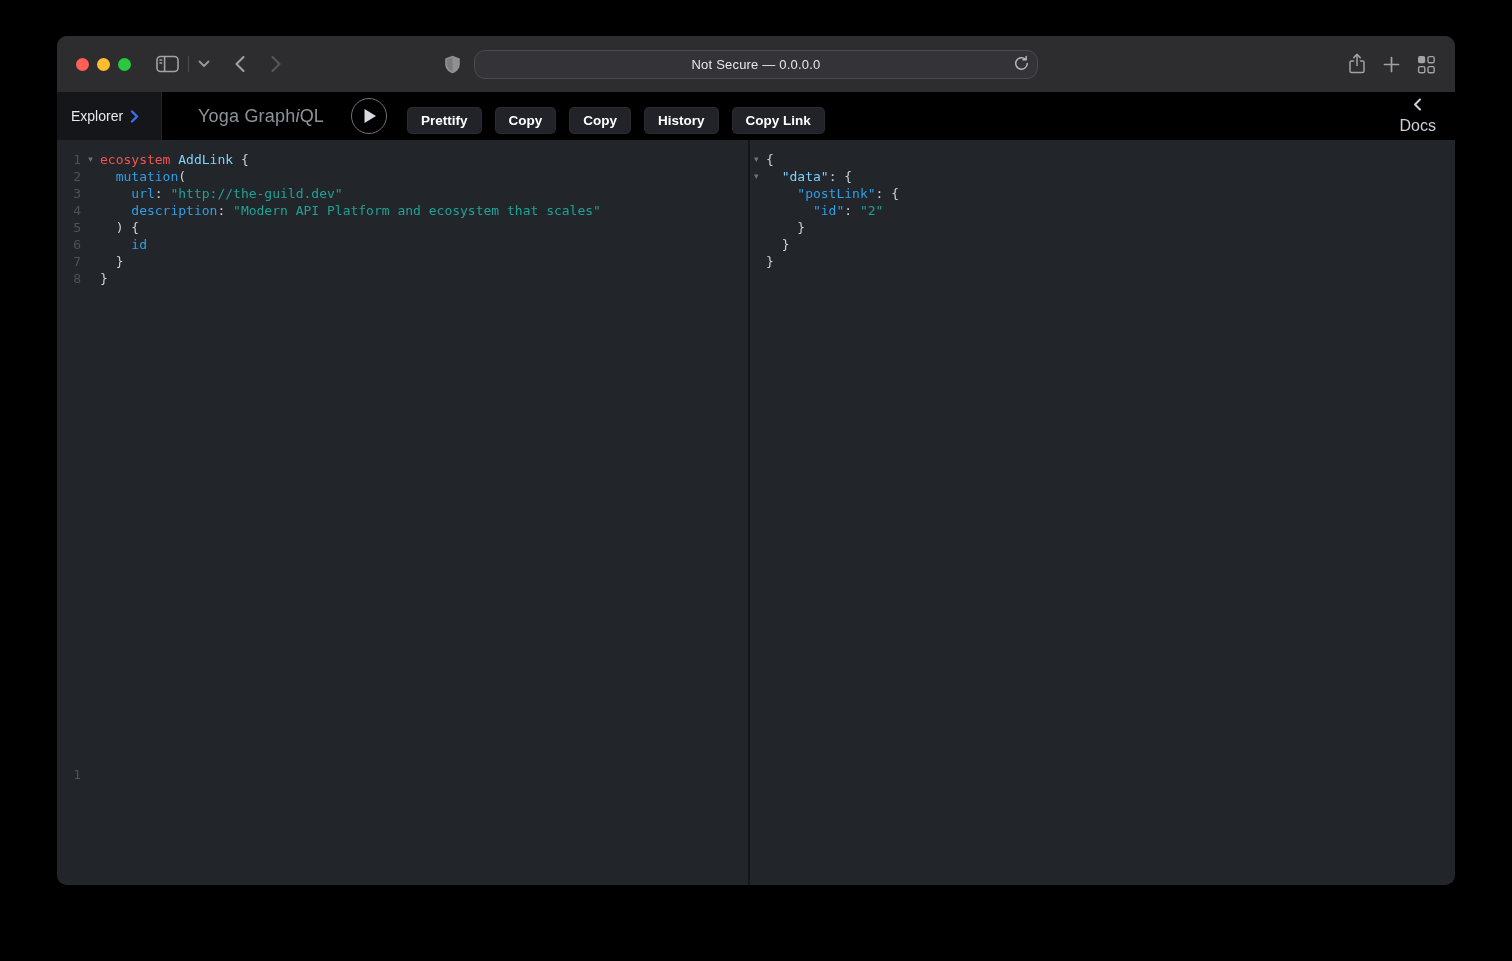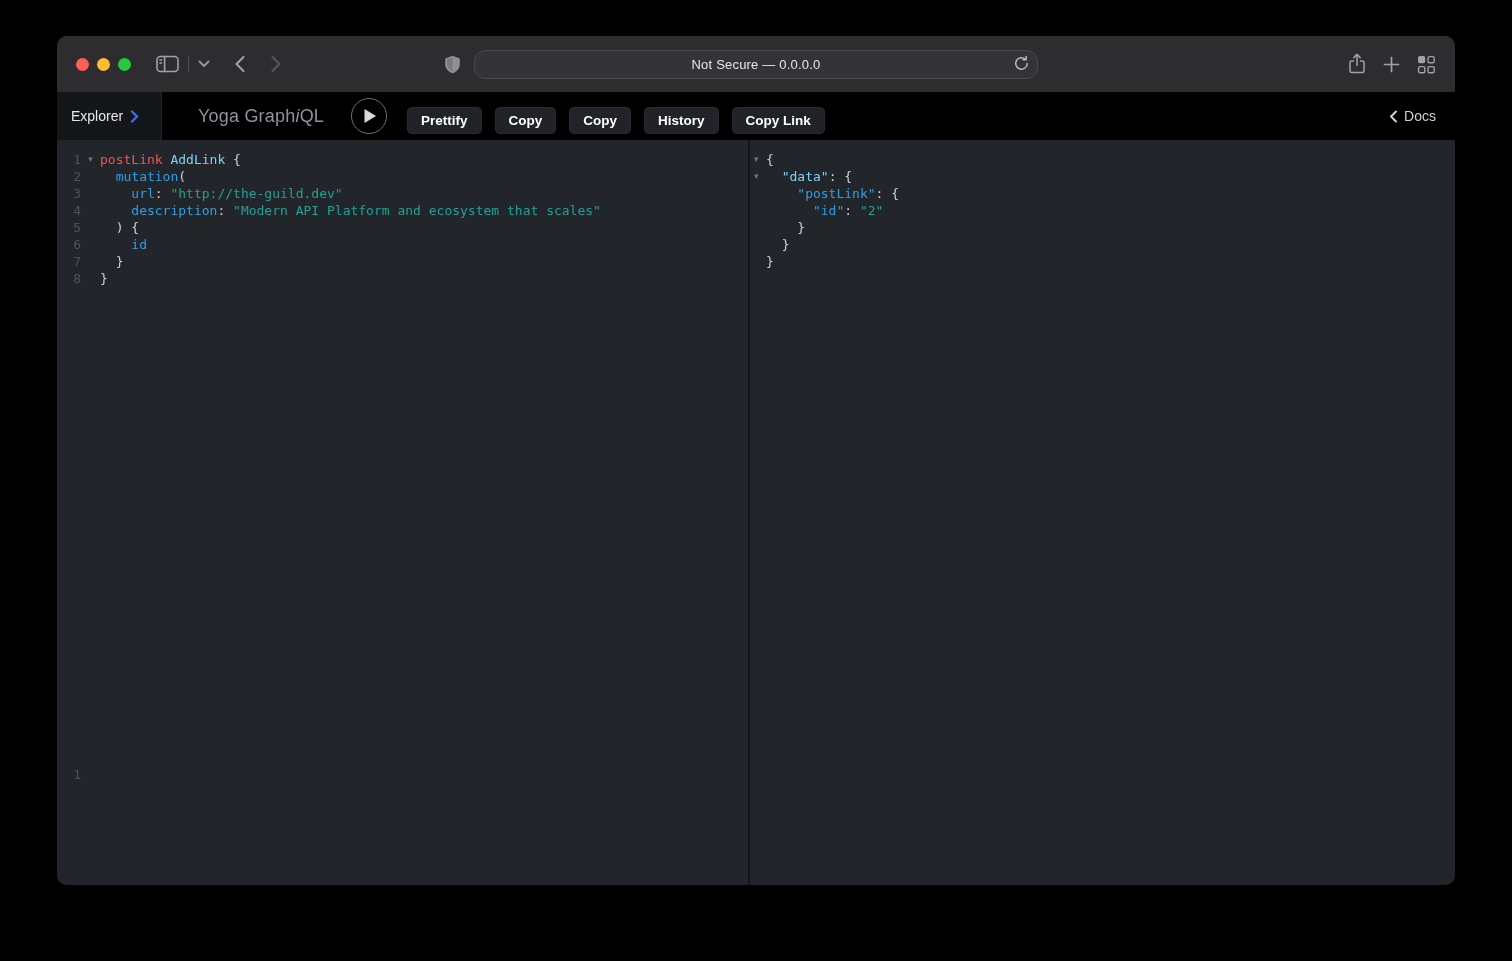--- a/index.html
+++ b/index.html
@@ -23,21 +23,21 @@
   .explorer{width:105px;height:100%;background:#14161a;border-right:1px solid rgba(255,255,255,.06);
     display:flex;align-items:center;padding-left:14px;gap:7px;box-sizing:border-box;cursor:default;}
   .explorer span{color:#e7e9ec;font-size:14px;}
   .gql-title{margin-left:36px;font-size:18px;color:#8d939b;letter-spacing:.2px;white-space:nowrap;}
   .gql-title .it{font-style:italic;}
   .playbtn{margin-left:27px;width:36px;height:36px;border-radius:50%;border:1px solid #6e7176;background:none;
     display:flex;align-items:center;justify-content:center;flex:0 0 36px;cursor:default;}
   .hbtns{display:flex;gap:13px;margin-left:20px;}
   .hbtn{background:#212329;border:1px solid rgba(255,255,255,.04);color:#fff;font-family:"Liberation Sans",sans-serif;
     font-size:13.5px;font-weight:700;padding:5px 13px;border-radius:5px;cursor:default;white-space:nowrap;margin-top:9px;}
-  .docs{margin-left:auto;margin-right:19px;display:flex;align-items:center;gap:6px;color:#ccd0d5;font-size:14px;cursor:default;}
+  .docs{margin-left:auto;margin-right:19px;display:flex;align-items:center;gap:6px;color:#ccd0d5;font-size:16px;cursor:default;flex-direction:column;}
   
   .main{flex:1;display:flex;min-height:0;}
   .left-pane{width:691px;flex:0 0 691px;display:flex;flex-direction:column;min-height:0;}
   .vdivider{width:2px;flex:0 0 2px;background:#14161a;}
   .right-pane{flex:1;background:#22252a;padding-top:11px;overflow:hidden;}
   .query-editor{flex:1;background:#22252a;padding-top:11px;overflow:hidden;}
   .tabbar{height:29px;flex:0 0 29px;background:#1b1d23;border-top:1px solid #111318;
     display:flex;align-items:center;padding-left:41px;gap:30px;}
   .tab{font-size:11px;font-weight:700;letter-spacing:1.3px;cursor:default;}
   .tab.active{color:#fff;}
@@ -164,21 +164,21 @@
       <svg width="9" height="13" viewBox="0 0 9 13" fill="none">
         <polyline points="7,1.5 2,6.5 7,11.5" stroke="#ccd0d5" stroke-width="2" stroke-linecap="round" stroke-linejoin="round"></polyline>
       </svg>
       <span>Docs</span>
     </div>
   </div>
 
   <div class="main">
     <div class="left-pane">
       <div class="query-editor">
-          <div class="code-line"><span class="gutter">1</span><span class="fold">▾</span><span class="code"><span class="tok-kw">postLink</span><span class="tok-ws"> </span><span class="tok-def">AddLink</span><span class="tok-punc"> {</span></span></div>
+          <div class="code-line"><span class="gutter">1</span><span class="fold">▾</span><span class="code"><span class="tok-kw">ecosystem</span><span class="tok-ws"> </span><span class="tok-def">AddLink</span><span class="tok-punc"> {</span></span></div>
           <div class="code-line"><span class="gutter">2</span><span class="fold"></span><span class="code"><span class="tok-ws">  </span><span class="tok-prop">mutation</span><span class="tok-punc">(</span></span></div>
           <div class="code-line"><span class="gutter">3</span><span class="fold"></span><span class="code"><span class="tok-ws">    </span><span class="tok-prop">url</span><span class="tok-punc">: </span><span class="tok-str">"http://the-guild.dev"</span></span></div>
           <div class="code-line"><span class="gutter">4</span><span class="fold"></span><span class="code"><span class="tok-ws">    </span><span class="tok-prop">description</span><span class="tok-punc">: </span><span class="tok-str">"Modern API Platform and ecosystem that scales"</span></span></div>
           <div class="code-line"><span class="gutter">5</span><span class="fold"></span><span class="code"><span class="tok-ws">  </span><span class="tok-punc">) {</span></span></div>
           <div class="code-line"><span class="gutter">6</span><span class="fold"></span><span class="code"><span class="tok-ws">    </span><span class="tok-prop">id</span></span></div>
           <div class="code-line"><span class="gutter">7</span><span class="fold"></span><span class="code"><span class="tok-ws">  </span><span class="tok-punc">}</span></span></div>
           <div class="code-line"><span class="gutter">8</span><span class="fold"></span><span class="code"><span class="tok-punc">}</span></span></div>
         </div>
       <div class="vars-editor">
           <div class="code-line"><span class="gutter">1</span><span class="fold"></span><span class="code"></span></div>

